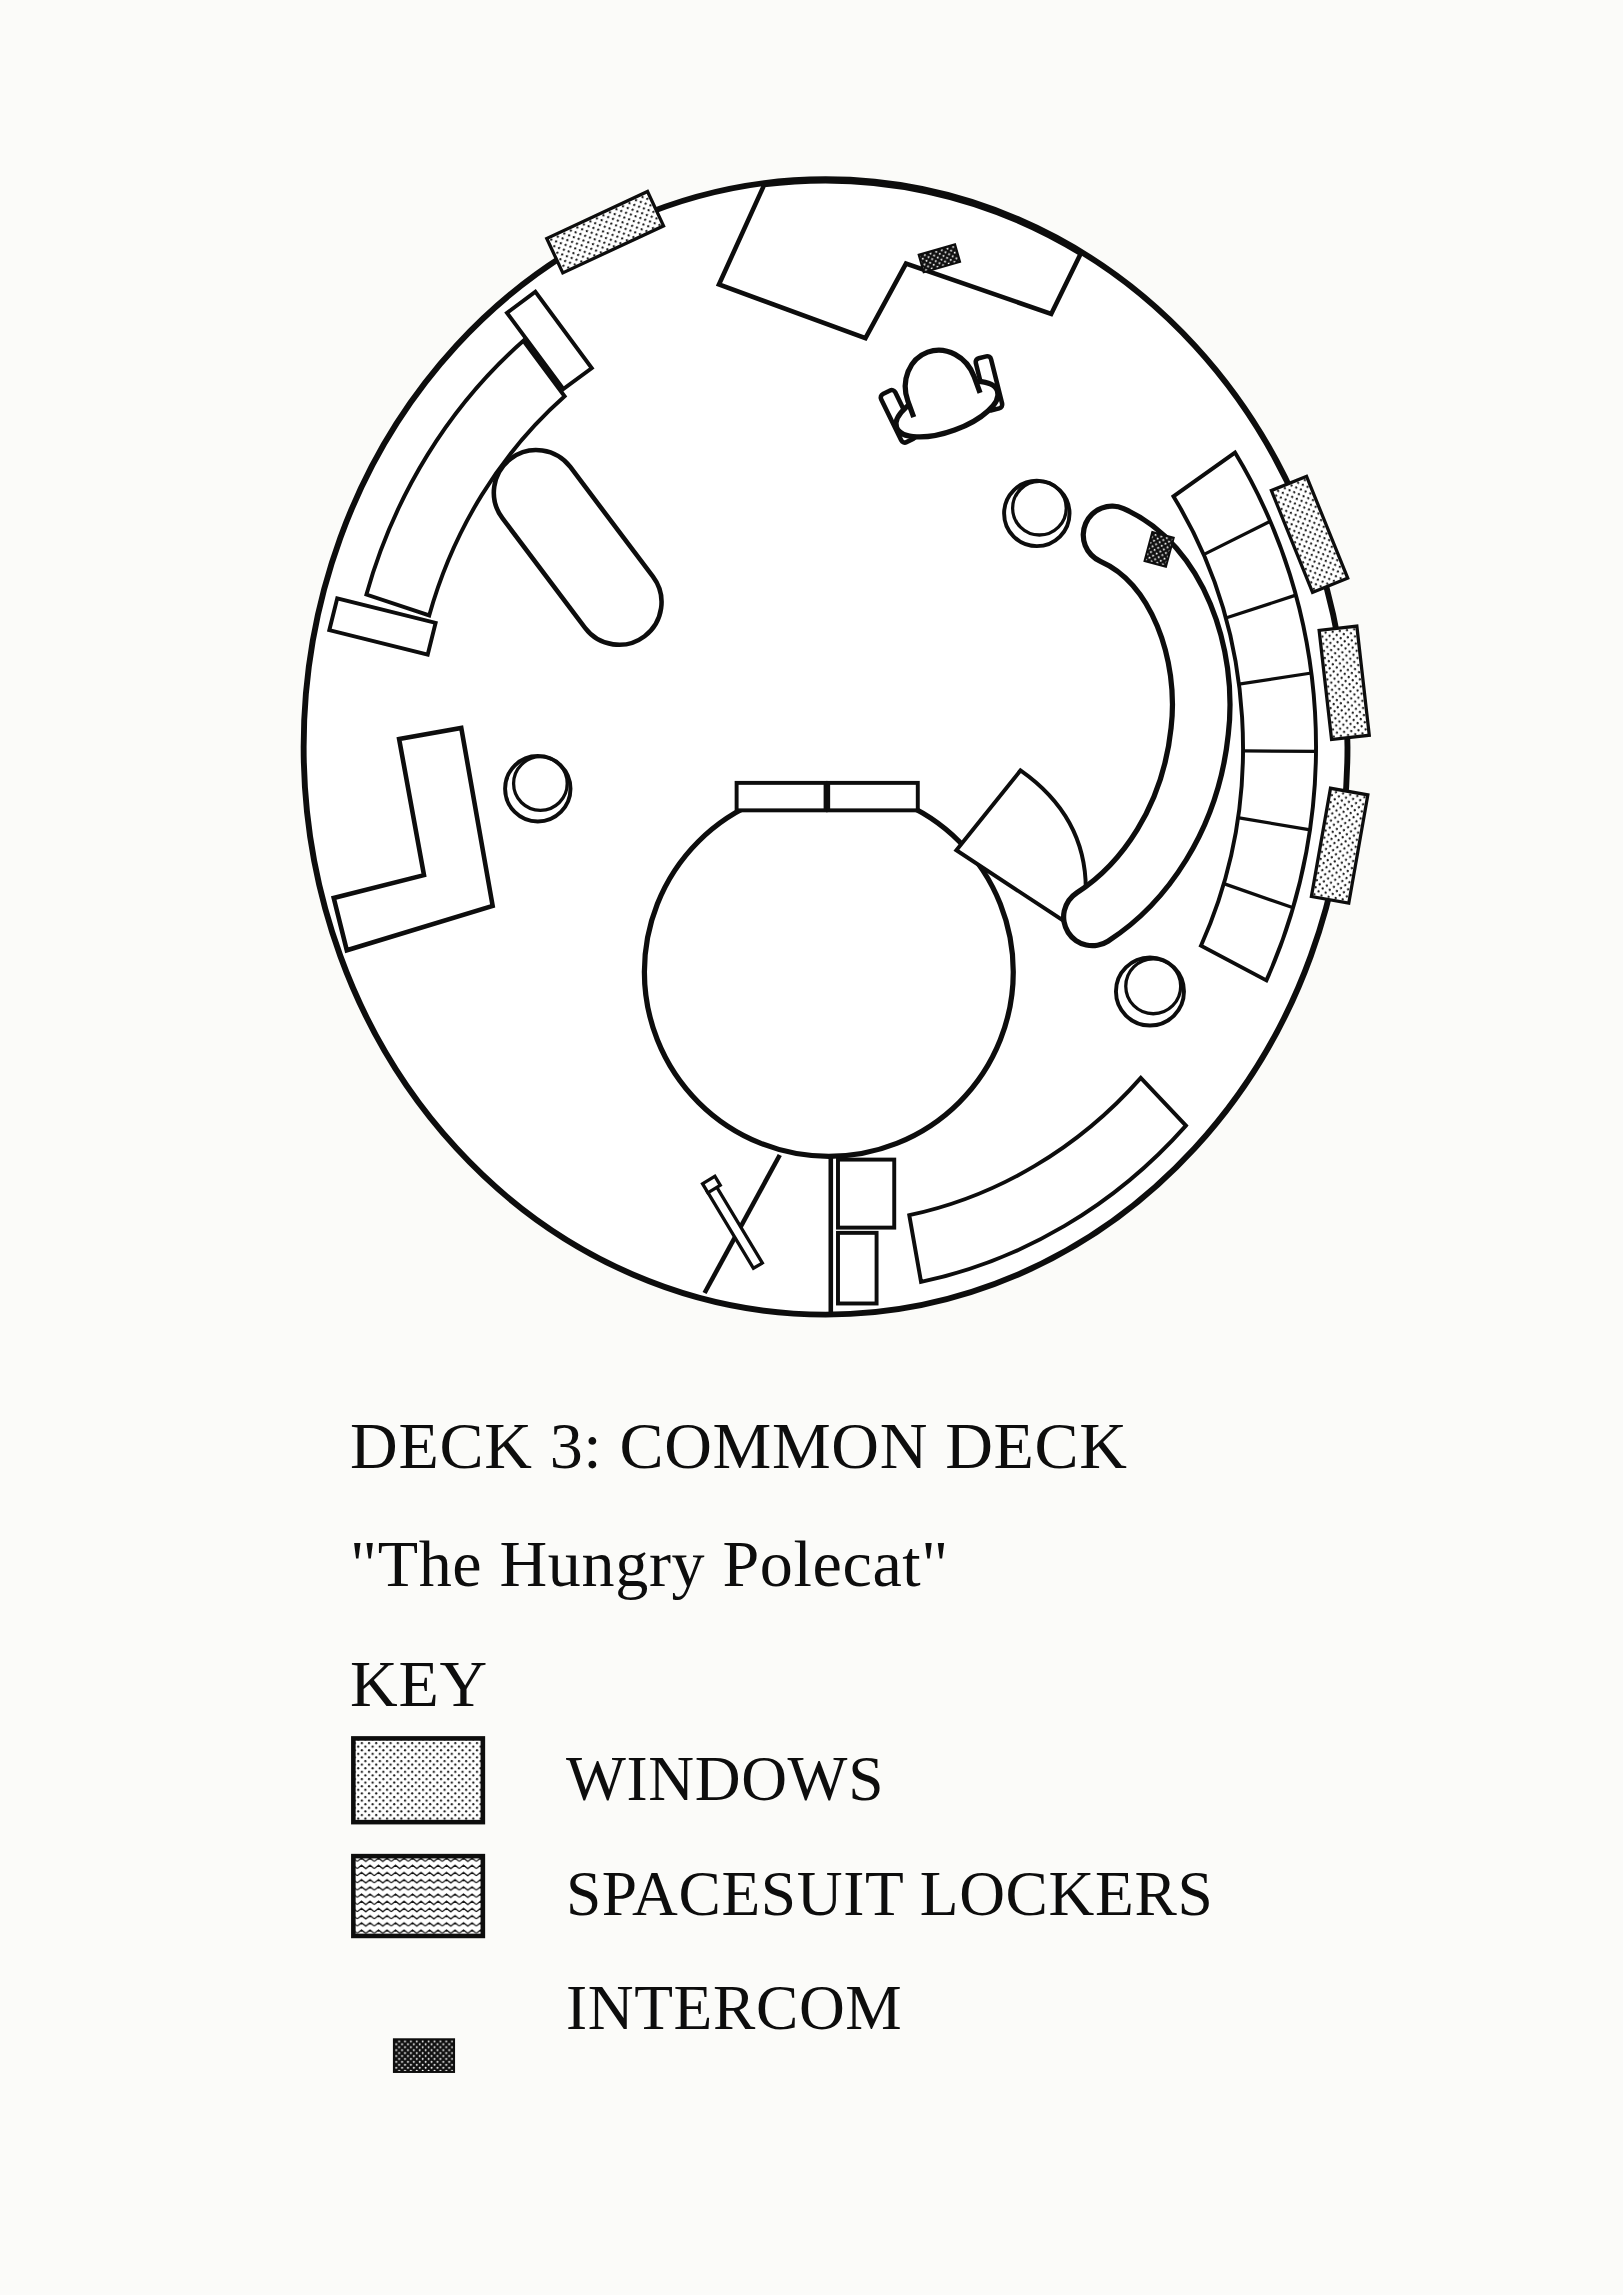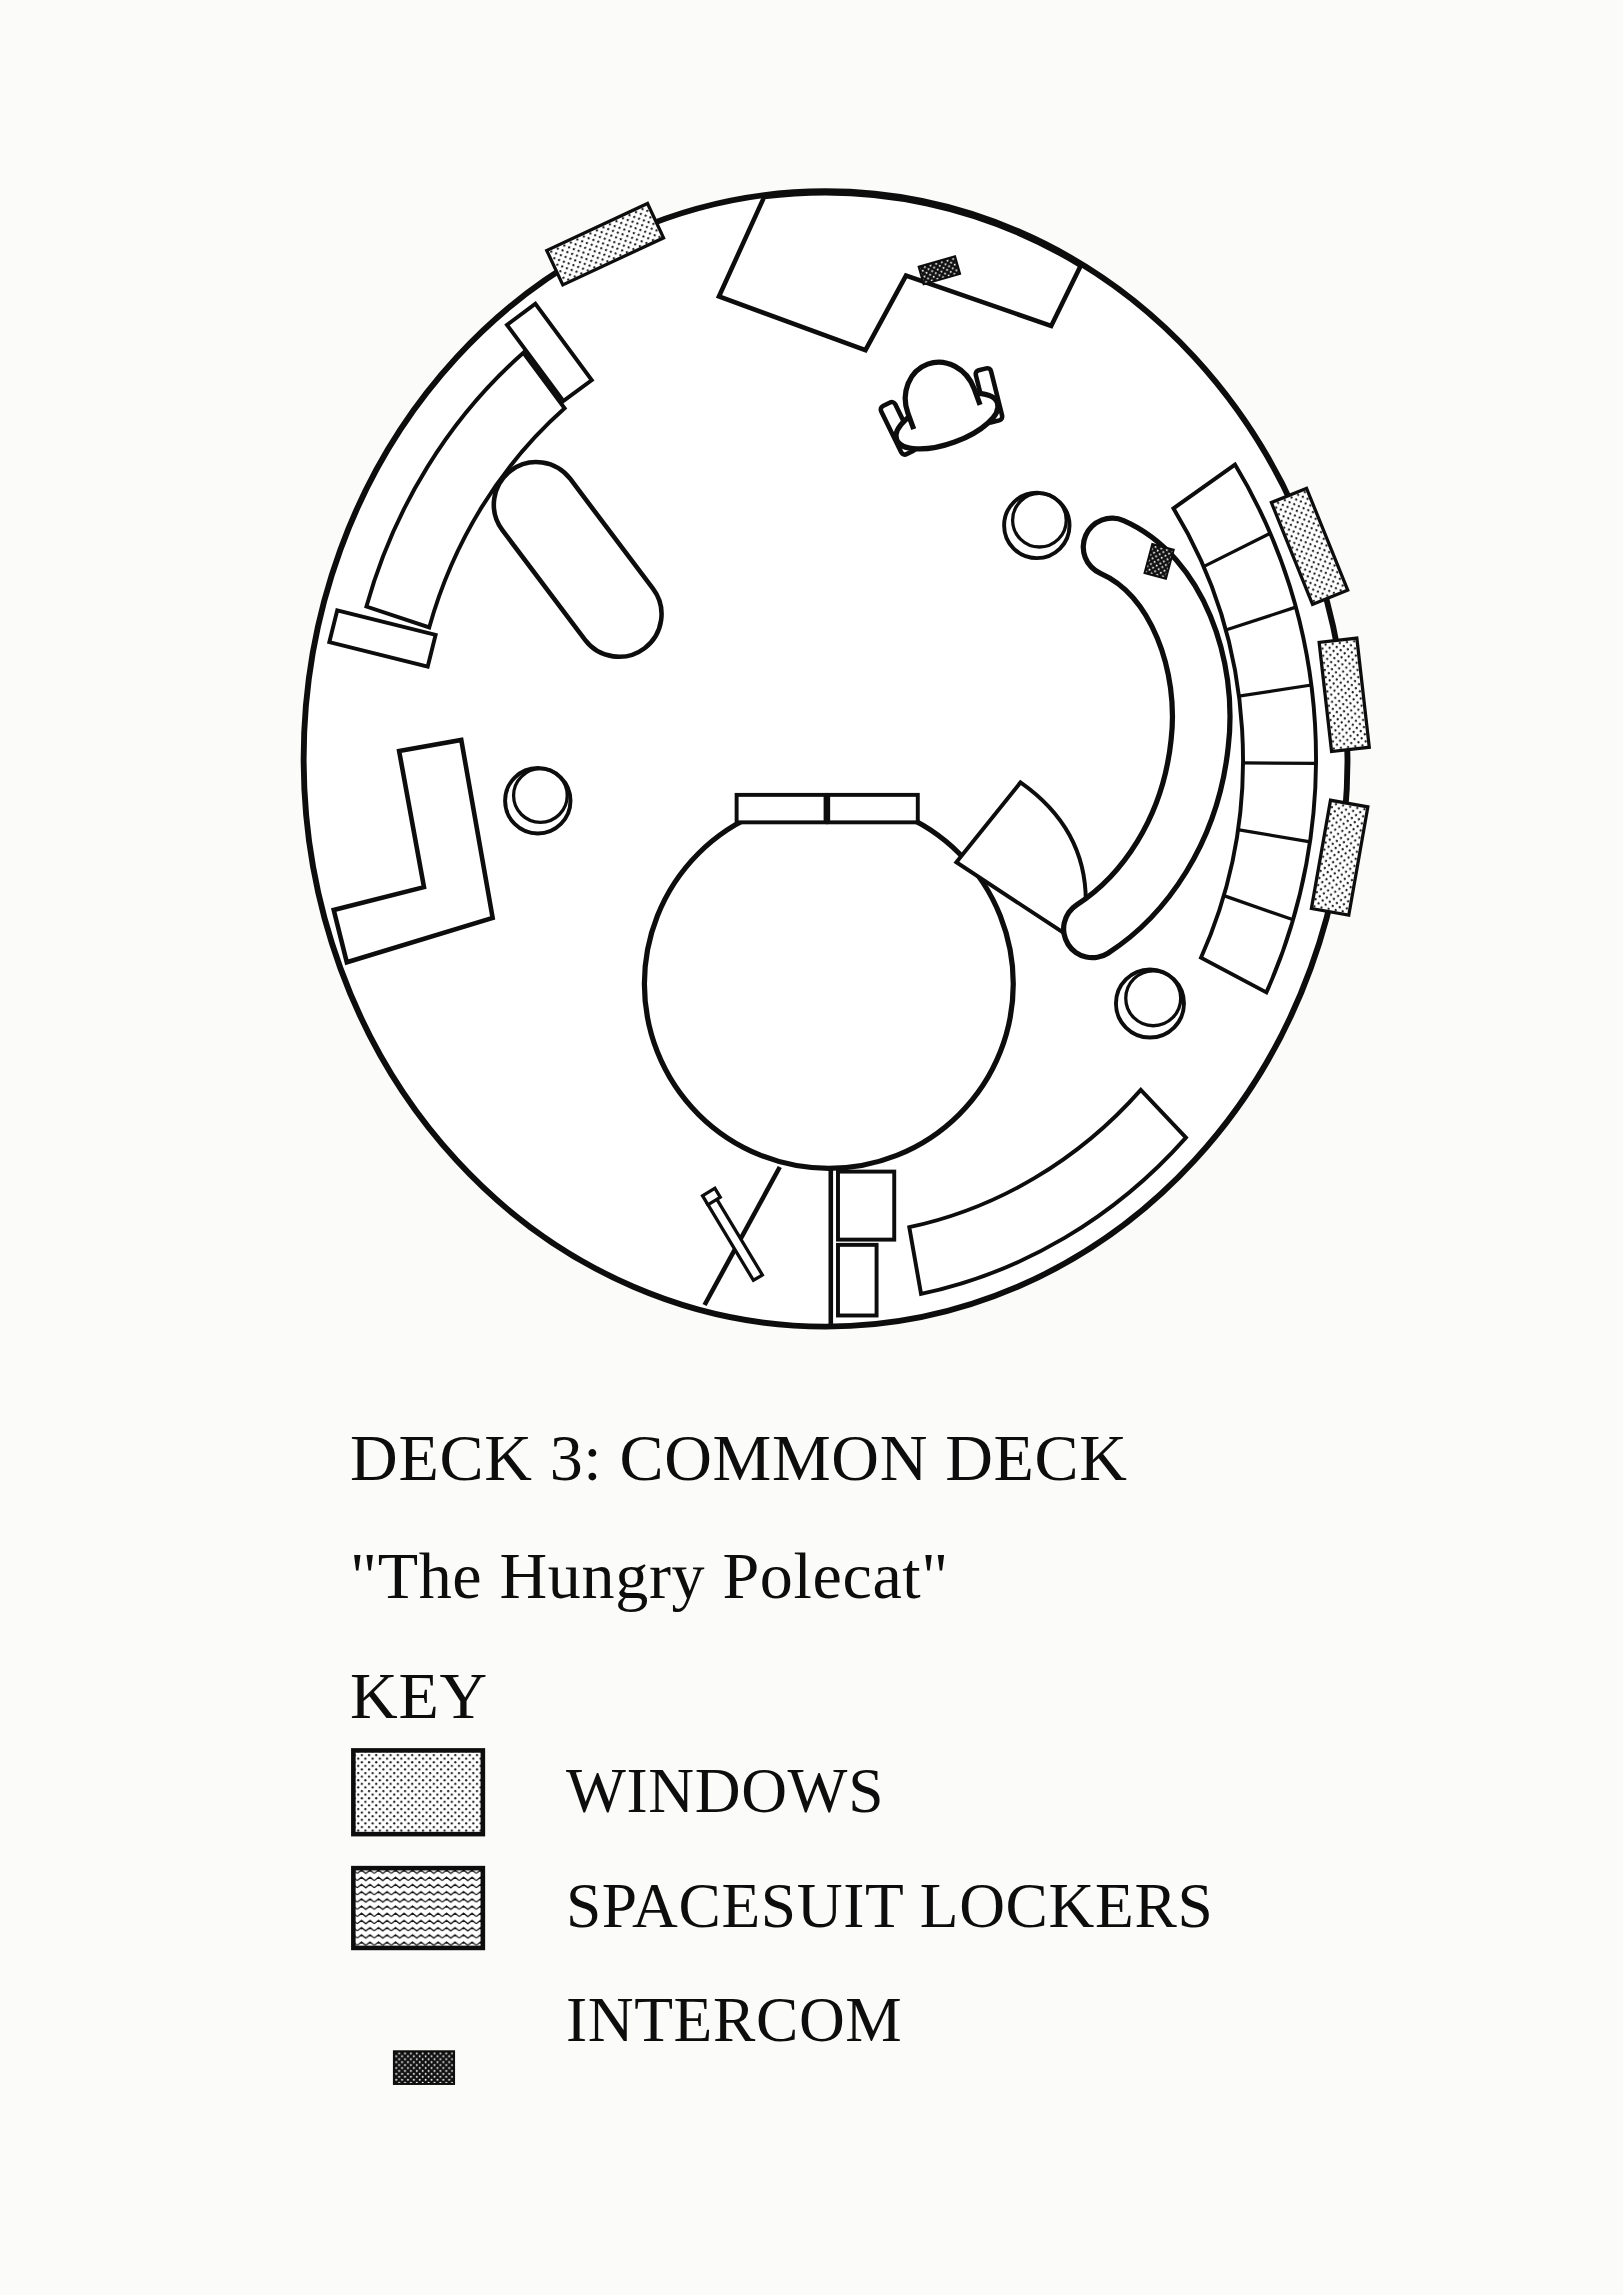--- a/index.html
+++ b/index.html
@@ -3,21 +3,21 @@
 <meta charset="utf-8">
 <style>
   html,body{margin:0;padding:0;}
   body{
     width:1623px;height:2295px;
     background:#fbfbf9;
     font-family:"Liberation Serif", serif;
     position:relative;
     overflow:hidden;
   }
-  #page{position:absolute;inset:0;margin-top:12px;}
+  #page{position:absolute;inset:0;}
   svg{display:block;width:1623px;height:2295px;}
   .ink{stroke:#0d0d0d;fill:none;}
   .white{fill:#ffffff;}
   text{fill:#0d0d0d;}
   .title-text{font-size:101px;letter-spacing:1px;}
   .key-label{font-size:97px;letter-spacing:1px;}
 </style>
 </head>
 <body>
 

